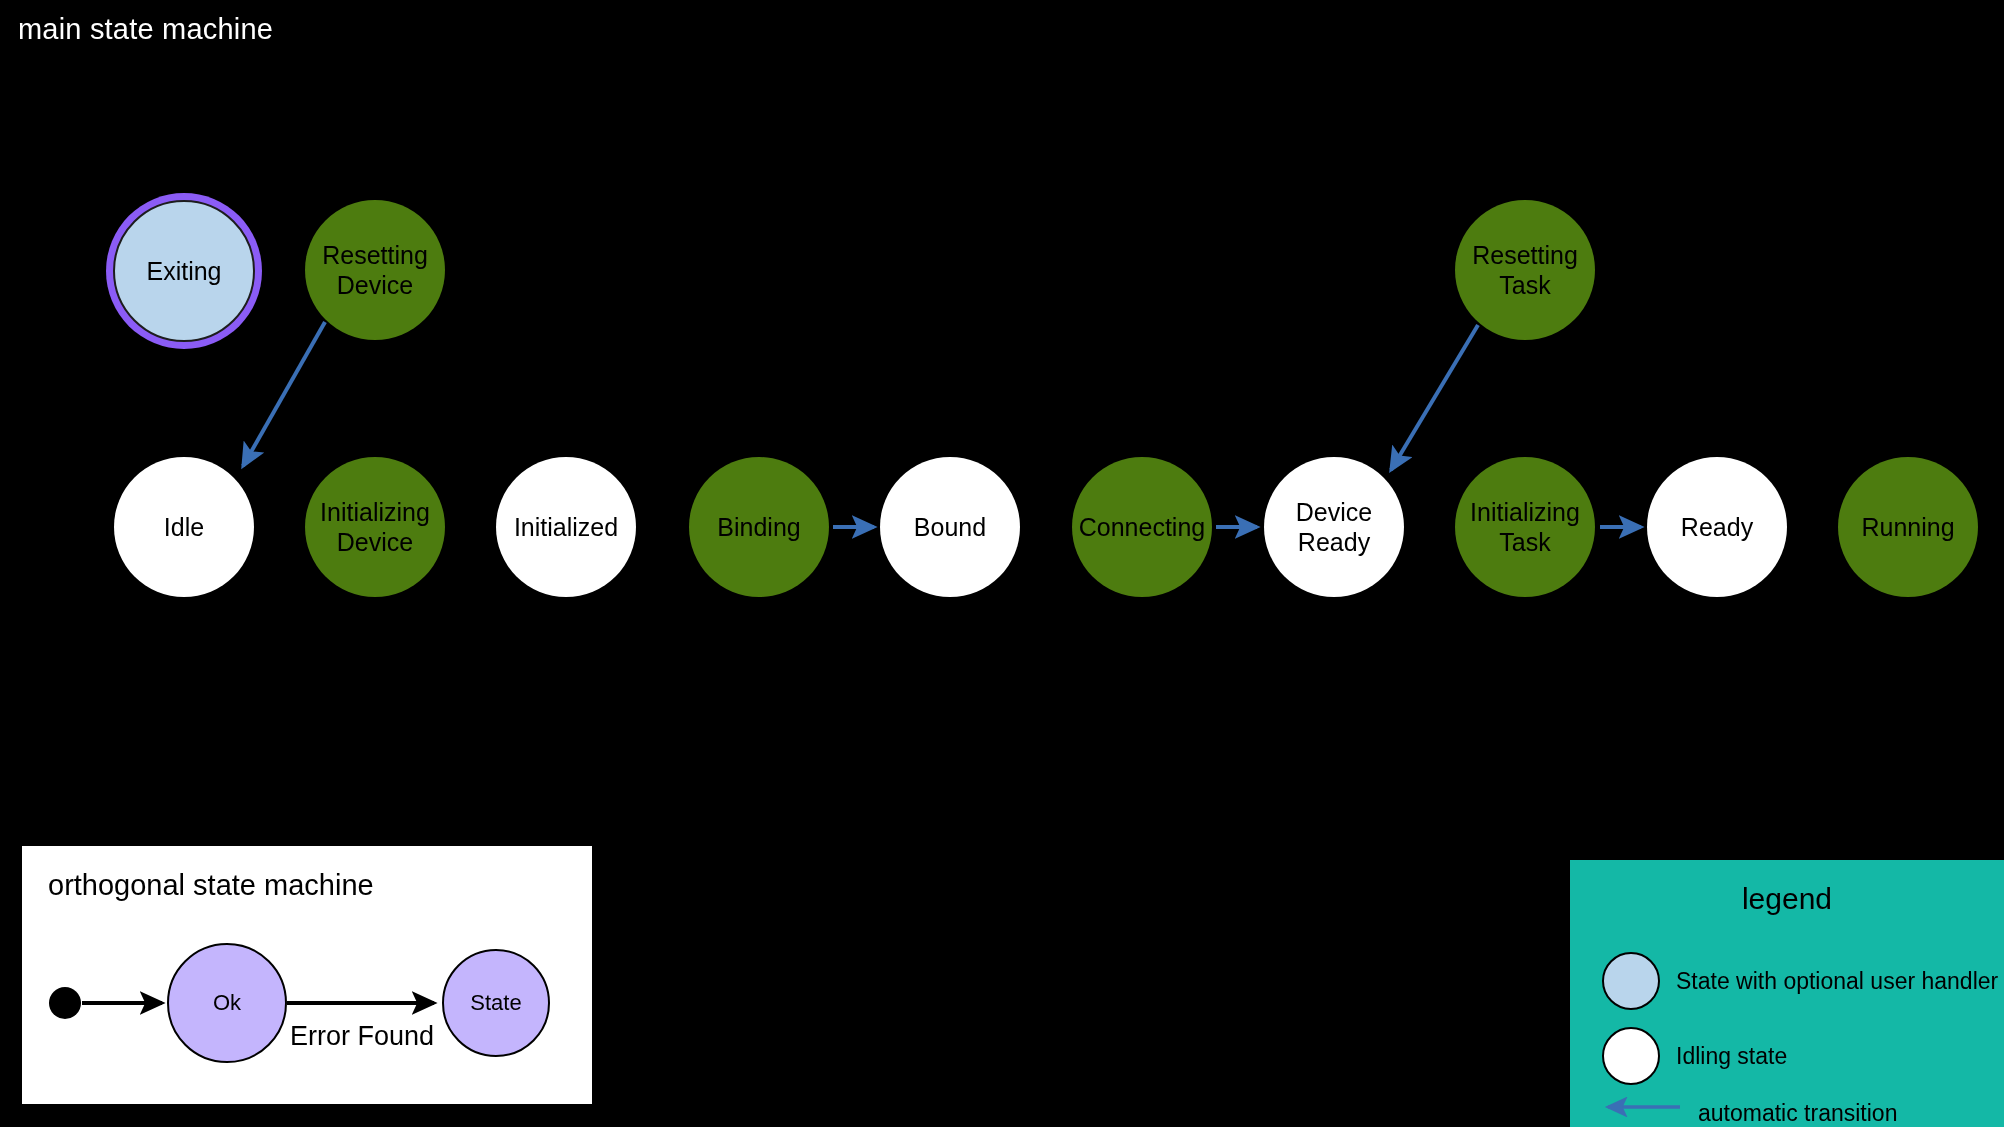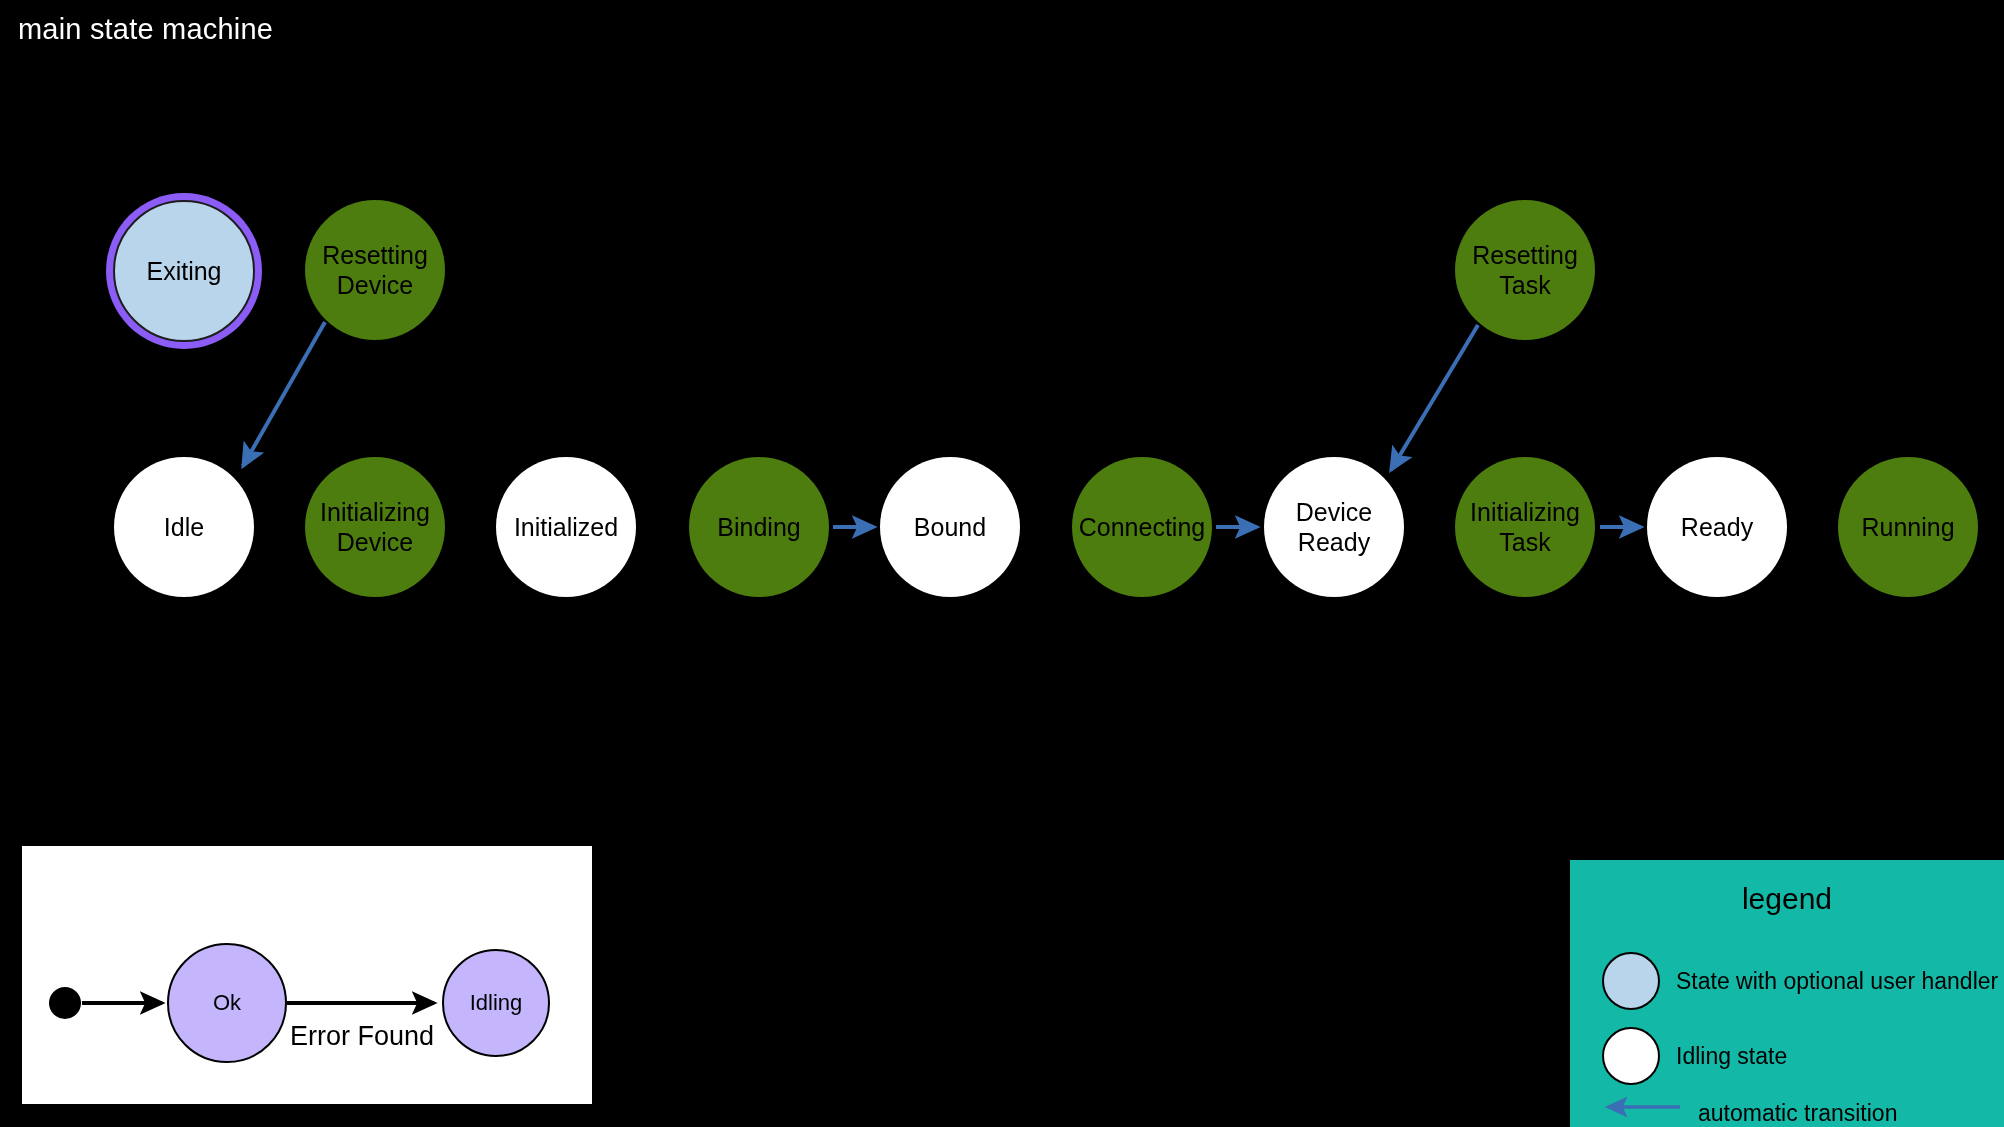--- a/index.html
+++ b/index.html
@@ -156,35 +156,36 @@
 <div class="state idling" style="left:1647px;top:457px;width:140px;height:140px;">
   <span class="lbl">Ready</span>
 </div>
 
 <div class="state handler" style="left:1838px;top:457px;width:140px;height:140px;">
   <span class="lbl">Running</span>
 </div>
 
 <div class="ortho-panel" style="left:22px;top:846px;width:570px;height:258px;">
 
+  <div class="ortho-title">orthogonal state machine</div>
 
   <svg width="570" height="258" viewBox="0 0 570 258" style="position:absolute;left:0;top:0;">
     <line x1="60" y1="157" x2="140" y2="157" stroke="#000" stroke-width="4" marker-end="url(#ah-black)"></line>
     <line x1="265" y1="157" x2="412" y2="157" stroke="#000" stroke-width="4" marker-end="url(#ah-black)"></line>
     <marker id="ah-black2"></marker>
   </svg>
 
   <div class="ortho-dot" style="left:27px;top:141px;width:32px;height:32px;"></div>
 
   <div class="ortho-state" style="left:145px;top:97px;width:120px;height:120px;">
     <span>Ok</span>
   </div>
 
   <div class="ortho-state" style="left:420px;top:103px;width:108px;height:108px;">
-    <span>Idling</span>
+    <span>State</span>
   </div>
 
   <div class="ortho-edge-label" style="left:268px;top:175px;">Error Found</div>
 </div>
 
 <div class="legend-panel" style="left:1570px;top:860px;width:434px;height:267px;">
 
   <div class="legend-title">legend</div>
 
   <div class="legend-row" style="left:32px;top:92px;">

